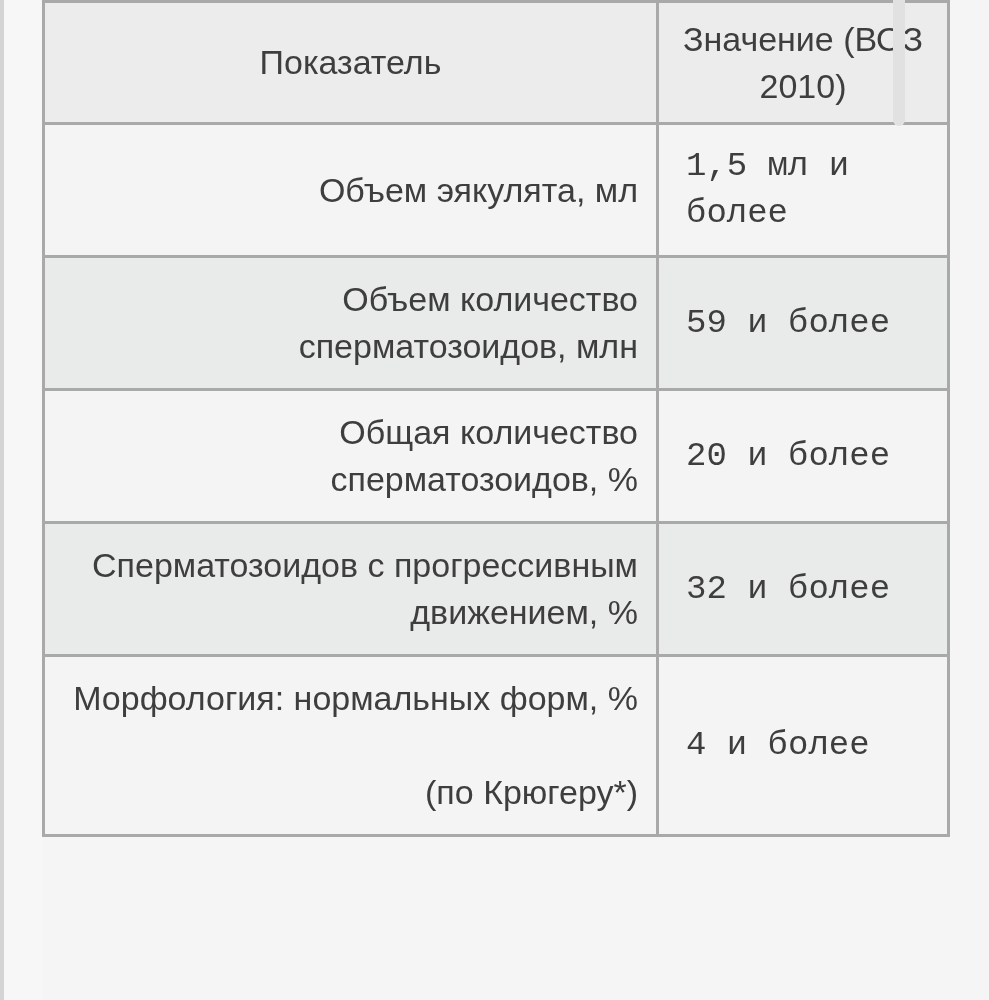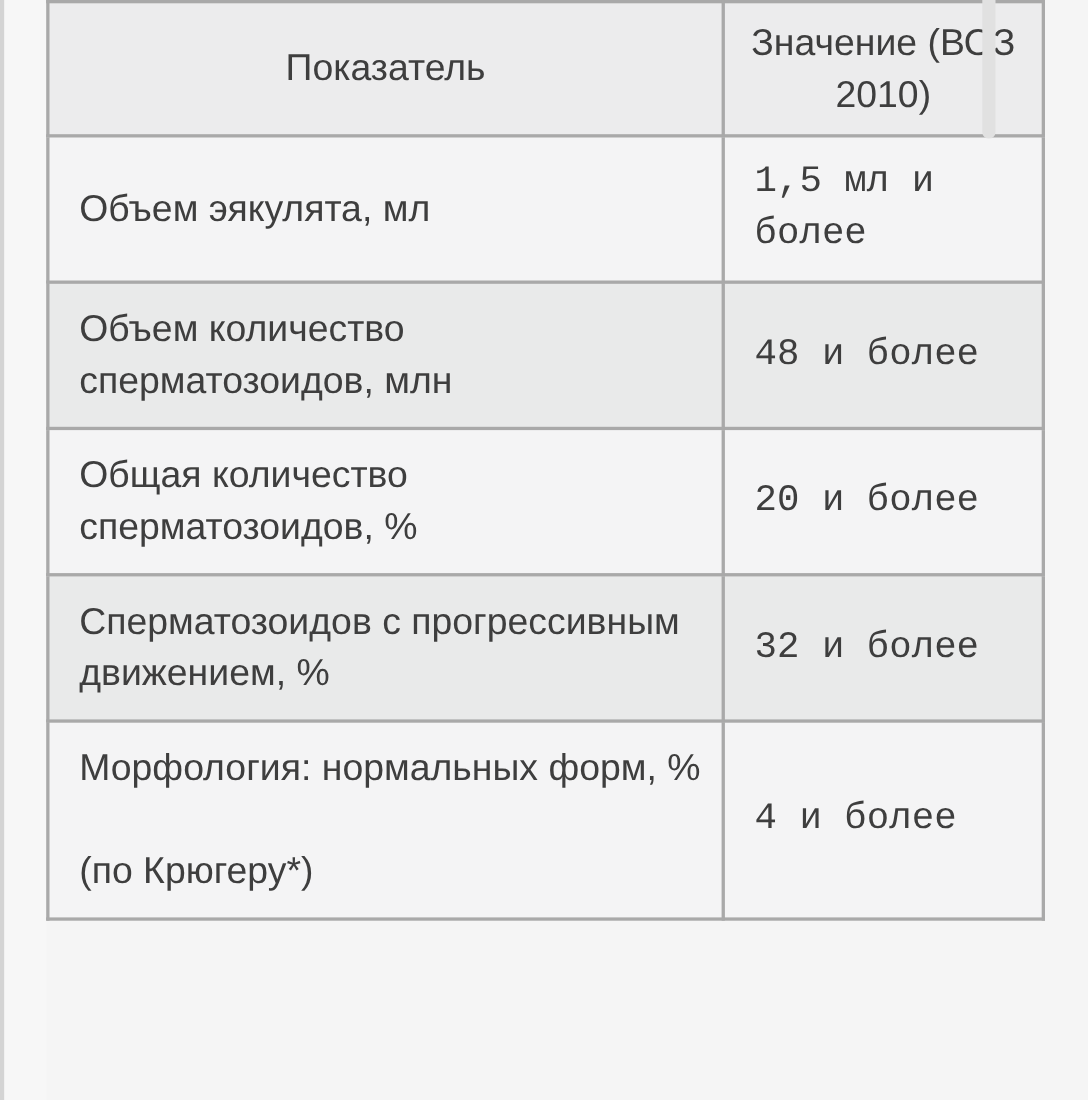--- a/index.html
+++ b/index.html
@@ -53,21 +53,21 @@
     background: var(--header-bg);
     height: 122px;
     text-align: center;
     padding: 6px 14px;
   }
   .norm-table tbody tr:nth-child(odd)  td { background: var(--row-light); }
   .norm-table tbody tr:nth-child(even) td { background: var(--row-dark); }
   td.cell-indicator {
     padding: 18px 18px 18px 27px;
     white-space: pre-line;
-    text-align: left;
+    text-align: right;
   }
   td.cell-value {
     padding: 18px 8px 18px 27px;
     text-align: left;
     font-family: Liberation Mono, monospace;
   }
   tr.r-h88  { height: 85px; }
   tr.r-h131 { height: 128px; }
   tr.r-h85  { height: 82px; }
   tr.r-h167 { height: 164px; }
@@ -98,21 +98,21 @@
         <th>Значение (ВОЗ 2010)</th>
       </tr>
     </thead>
     <tbody>
       <tr class="r-h88">
         <td class="cell-indicator">Объем эякулята, мл</td>
         <td class="cell-value">1,5 мл и более</td>
       </tr>
       <tr class="r-h131">
         <td class="cell-indicator">Объем количество сперматозоидов, млн</td>
-        <td class="cell-value">48 и более</td>
+        <td class="cell-value">59 и более</td>
       </tr>
       <tr class="r-h131">
         <td class="cell-indicator">Общая количество сперматозоидов, %</td>
         <td class="cell-value">20 и более</td>
       </tr>
       <tr class="r-h131">
         <td class="cell-indicator">Сперматозоидов с прогрессивным движением, %</td>
         <td class="cell-value">32 и более</td>
       </tr>
       <tr class="r-h167">

